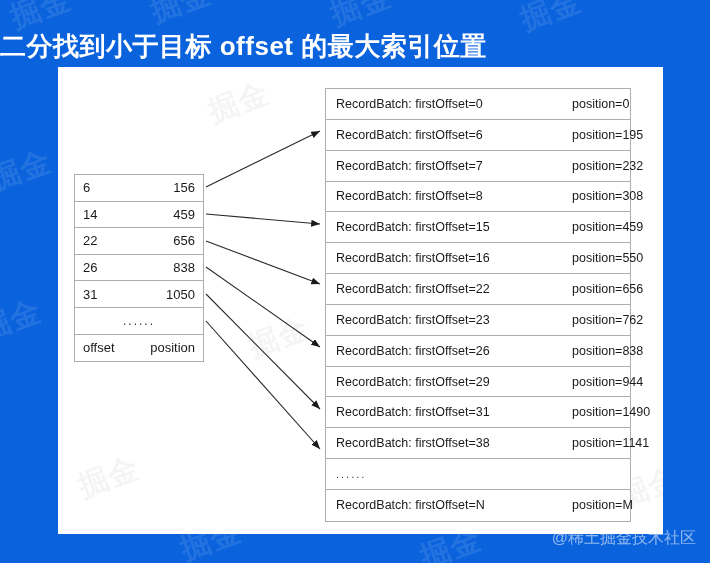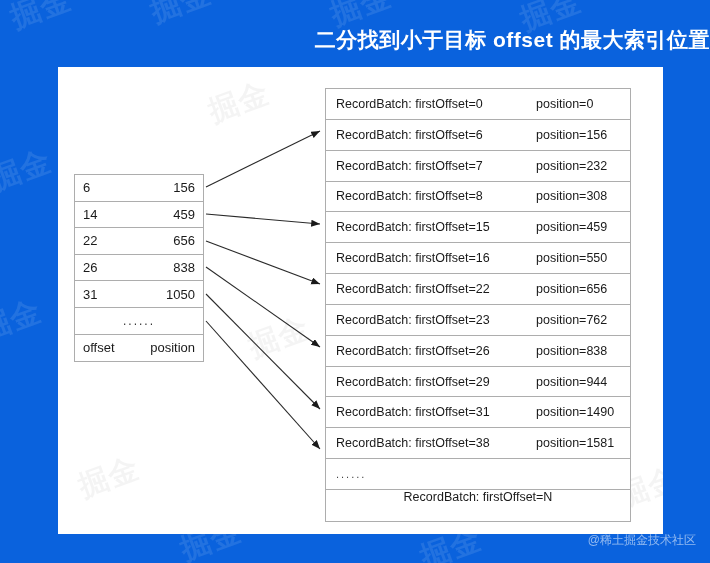--- a/index.html
+++ b/index.html
@@ -33,23 +33,23 @@
     font-family: "Liberation Sans", sans-serif;
   }
   .wm.dark { color: rgba(0,0,0,0.045); }
 
   
   #page-title {
     position: absolute;
     top: 12px;
     left: 0;
     width: 710px;
-    text-align: right;
+    text-align: left;
     color: #ffffff;
-    font-size: 21px;
+    font-size: 26px;
     font-weight: bold;
     letter-spacing: 0.5px;
     z-index: 5;
   }
 
   
   #card {
     position: absolute;
     left: 58px;
     top: 67px;
@@ -107,23 +107,23 @@
   #batch-table .brow {
     height: 30.85px;
     border-bottom: 1px solid #adadad;
     display: flex;
     align-items: center;
     padding: 0 10px;
     box-sizing: border-box;
     font-size: 12.5px;
     color: #1a1a1a;
   }
-  #batch-table .brow:last-child { border-bottom: none; flex-direction: column; }
+  #batch-table .brow:last-child { border-bottom: none; }
   #batch-table .b-offset { flex: 0 0 200px; text-align: left; }
-  #batch-table .b-pos { flex: 1; text-align: left; }
+  #batch-table .b-pos { flex: 1; text-align: left; margin-left: 36px; }
   #batch-table .brow.ellipsis {
     letter-spacing: 2px;
     font-size: 11px;
     color: #444;
   }
 
   
   #arrow-layer {
     position: absolute;
     left: 0;
@@ -133,21 +133,21 @@
     z-index: 3;
     pointer-events: none;
   }
 
   
   #credit {
     position: absolute;
     right: 14px;
     bottom: 14px;
     color: rgba(255,255,255,0.55);
-    font-size: 12px;
+    font-size: 16px;
     z-index: 6;
     white-space: nowrap;
   }
 </style>
 </head>
 <body>
 
 <div id="bg-watermarks">
   <div class="wm" style="left:10px;  top:-12px;">掘金</div>
   <div class="wm" style="left:150px; top:-18px;">掘金</div>
@@ -217,21 +217,21 @@
     </div>
   </div>
 
   <div id="batch-table">
     <div class="brow">
       <span class="b-offset">RecordBatch: firstOffset=0</span>
       <span class="b-pos">position=0</span>
     </div>
     <div class="brow">
       <span class="b-offset">RecordBatch: firstOffset=6</span>
-      <span class="b-pos">position=156</span>
+      <span class="b-pos">position=195</span>
     </div>
     <div class="brow">
       <span class="b-offset">RecordBatch: firstOffset=7</span>
       <span class="b-pos">position=232</span>
     </div>
     <div class="brow">
       <span class="b-offset">RecordBatch: firstOffset=8</span>
       <span class="b-pos">position=308</span>
     </div>
     <div class="brow">
@@ -257,21 +257,21 @@
     <div class="brow">
       <span class="b-offset">RecordBatch: firstOffset=29</span>
       <span class="b-pos">position=944</span>
     </div>
     <div class="brow">
       <span class="b-offset">RecordBatch: firstOffset=31</span>
       <span class="b-pos">position=1490</span>
     </div>
     <div class="brow">
       <span class="b-offset">RecordBatch: firstOffset=38</span>
-      <span class="b-pos">position=1581</span>
+      <span class="b-pos">position=1141</span>
     </div>
     <div class="brow ellipsis">
       <span>......</span>
     </div>
     <div class="brow">
       <span class="b-offset">RecordBatch: firstOffset=N</span>
       <span class="b-pos">position=M</span>
     </div>
   </div>
 

